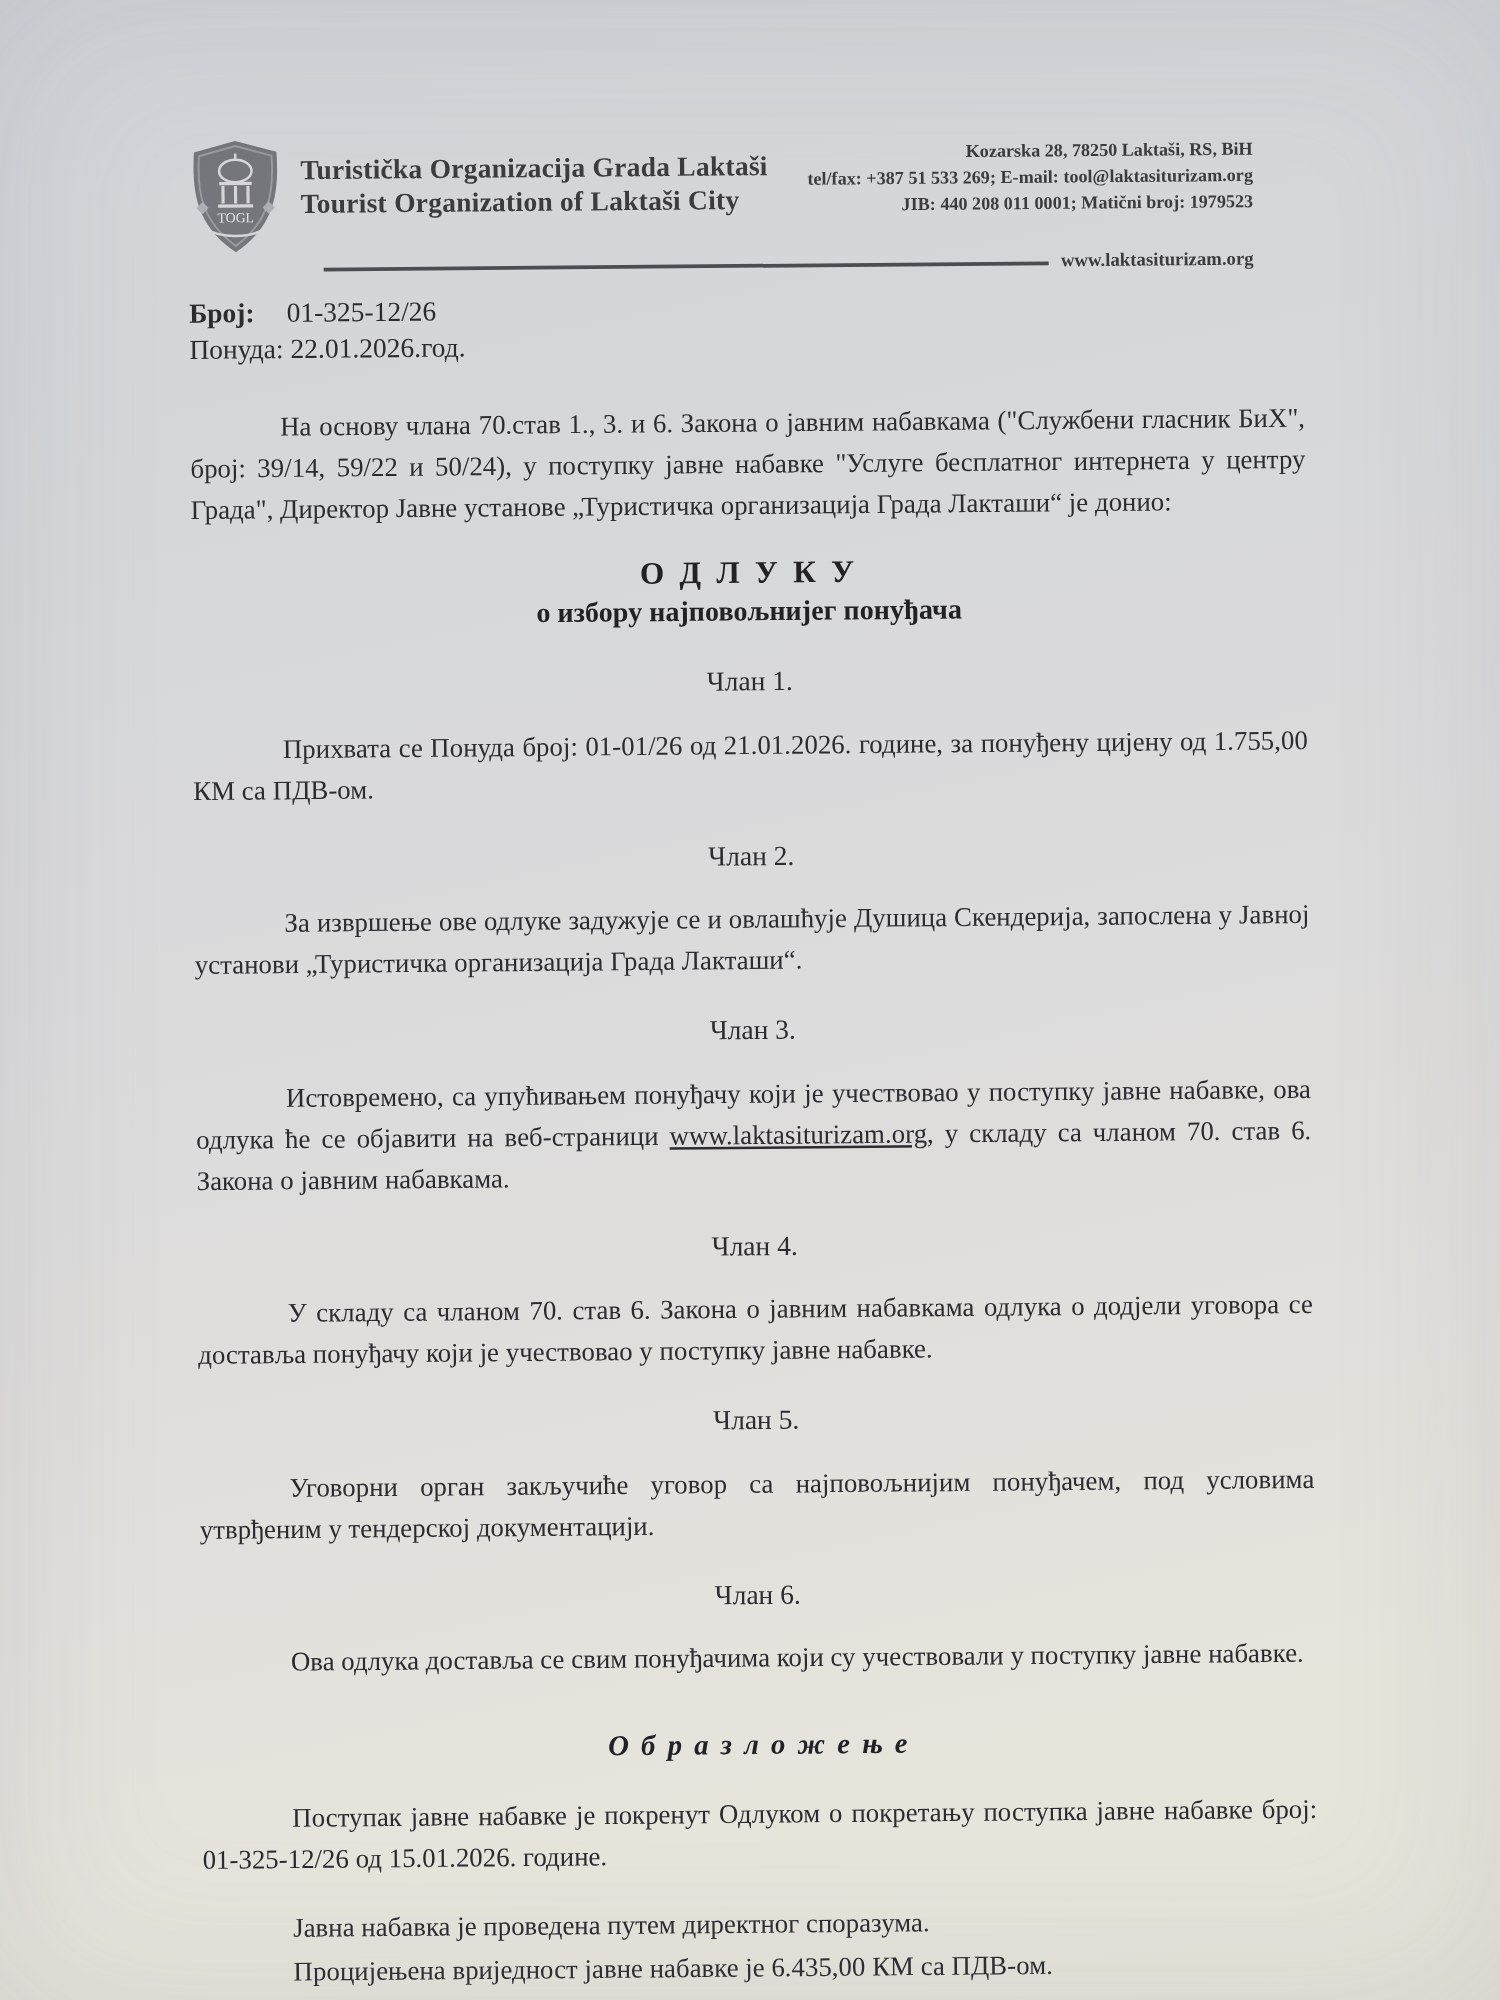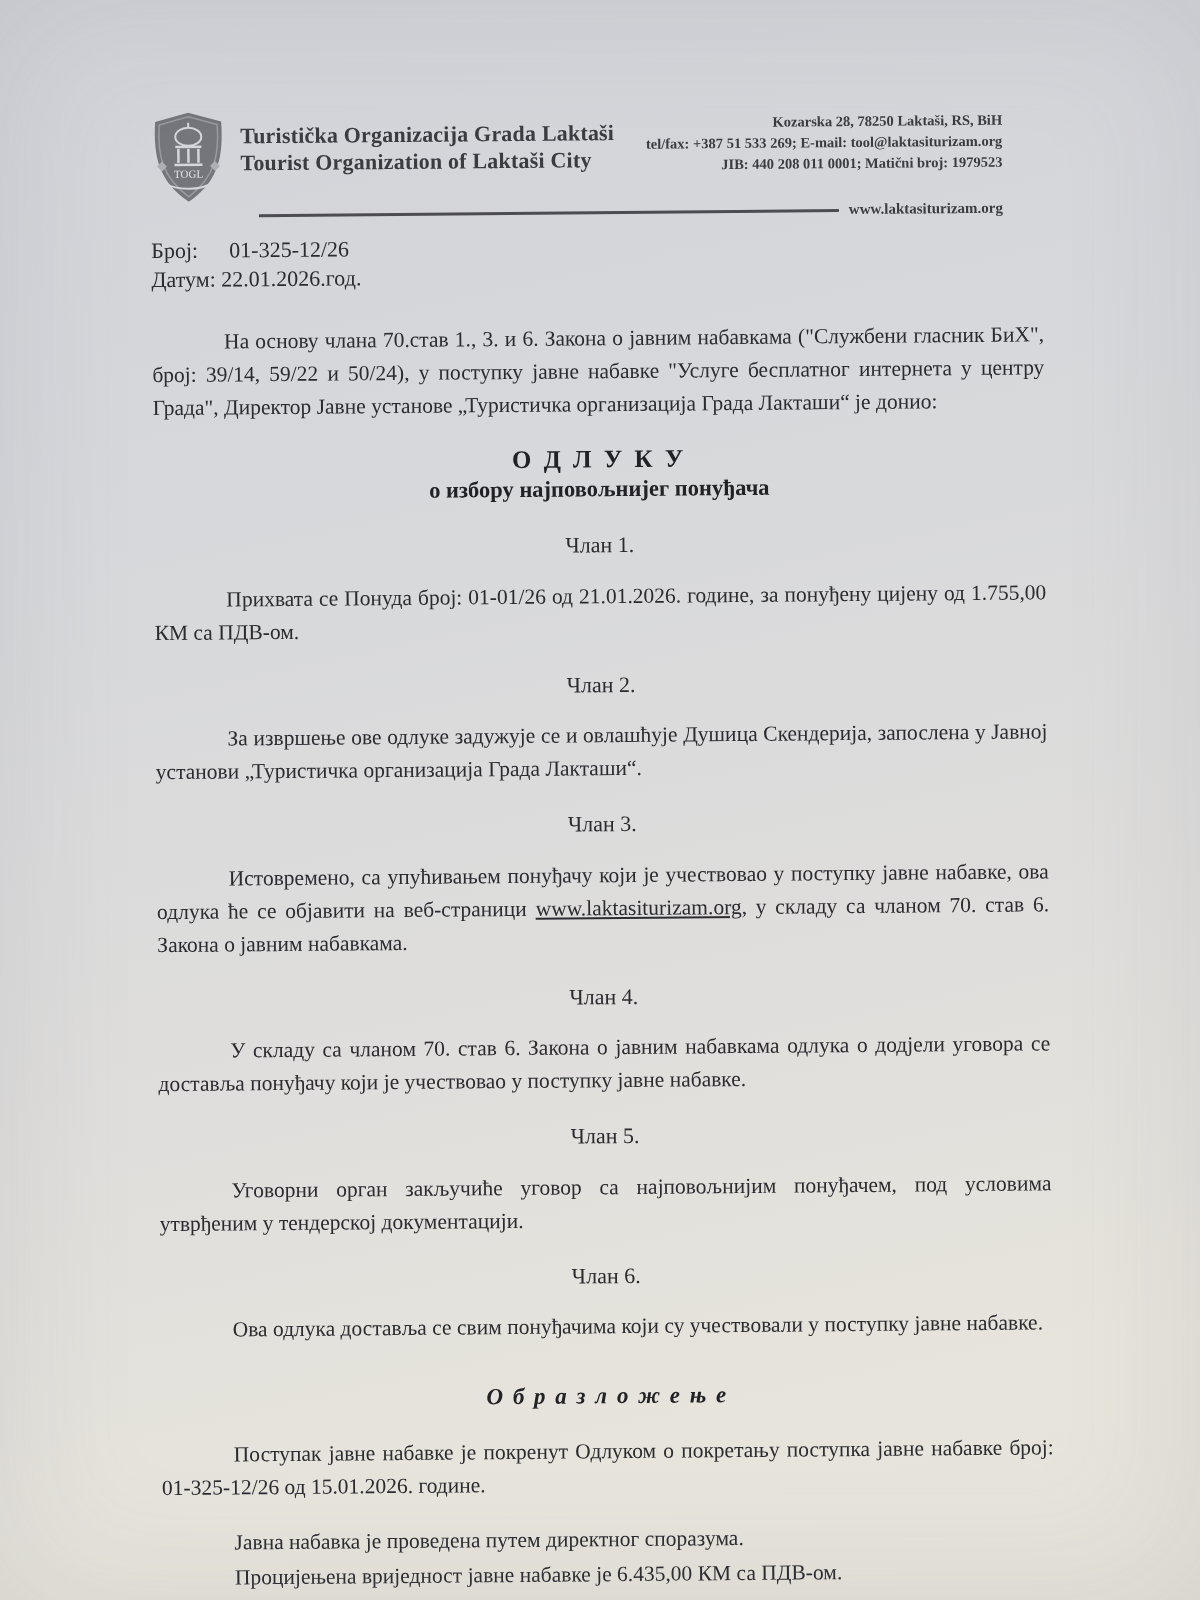--- a/index.html
+++ b/index.html
@@ -22,21 +22,21 @@
   .hdr-left{display:flex;align-items:flex-start;gap:14px;}
   .logo{width:76px;height:94px;flex:0 0 auto;margin-top:2px;}
   .org-names{padding-top:14px;}
   .org-name{font-weight:bold;font-size:22px;line-height:27px;color:#3b3b40;letter-spacing:.2px;}
   .hdr-right{text-align:right;font-weight:bold;font-size:14.5px;line-height:21px;color:#3b3b40;padding-top:8px;padding-right:40px;white-space:nowrap;}
   .rule-row{display:flex;align-items:center;margin:2px 40px 0 108px;}
   .rule{flex:1;height:2.5px;background:#4c4c52;margin-right:10px;margin-top:2px;}
   .website{font-weight:bold;font-size:15px;color:#3b3b40;}
   
   .meta{margin-top:12px;font-size:22px;line-height:29px;}
-  .meta .num-label{display:inline-block;min-width:78px;}
+  .meta .num-label{display:inline-block;min-width:78px;font-weight:bold;}
   
   .para{
     font-size:21.5px;line-height:33px;text-align:justify;
     text-indent:72px;color:#2b2b30;
   }
   .intro{margin-top:32px;}
   .doc-title{margin-top:24px;text-align:center;}
   .doc-title .main{font-weight:bold;font-size:25px;letter-spacing:3px;color:#222226;}
   .doc-title .sub{font-weight:bold;font-size:22.5px;margin-top:3px;color:#222226;}
   .clause-h{text-align:center;font-size:22px;margin-top:26px;margin-bottom:1px;}
@@ -80,21 +80,21 @@
       <div>JIB: 440 208 011 0001; Matični broj: 1979523</div>
     </div>
   </div>
   <div class="rule-row">
     <div class="rule"></div>
     <span class="website">www.laktasiturizam.org</span>
   </div>
 
   <div class="meta">
     <div><span class="num-label">Број:</span><span>01-325-12/26</span></div>
-    <div><span>Датум:</span> <span>22.01.2026.год.</span></div>
+    <div><span>Понуда:</span> <span>22.01.2026.год.</span></div>
   </div>
 
   <p class="para intro">На основу члана 70.став 1., 3. и 6. Закона о јавним набавкама ("Службени гласник БиХ", број: 39/14, 59/22 и 50/24), у поступку јавне набавке "Услуге бесплатног интернета у центру Града", Директор Јавне установе „Туристичка организација Града Лакташи“ је донио:</p>
 
   <div class="doc-title">
     <div class="main">О Д Л У К У</div>
     <div class="sub">о избору најповољнијег понуђача</div>
   </div>
 
   <div class="clause-h h1">Члан 1.</div>

